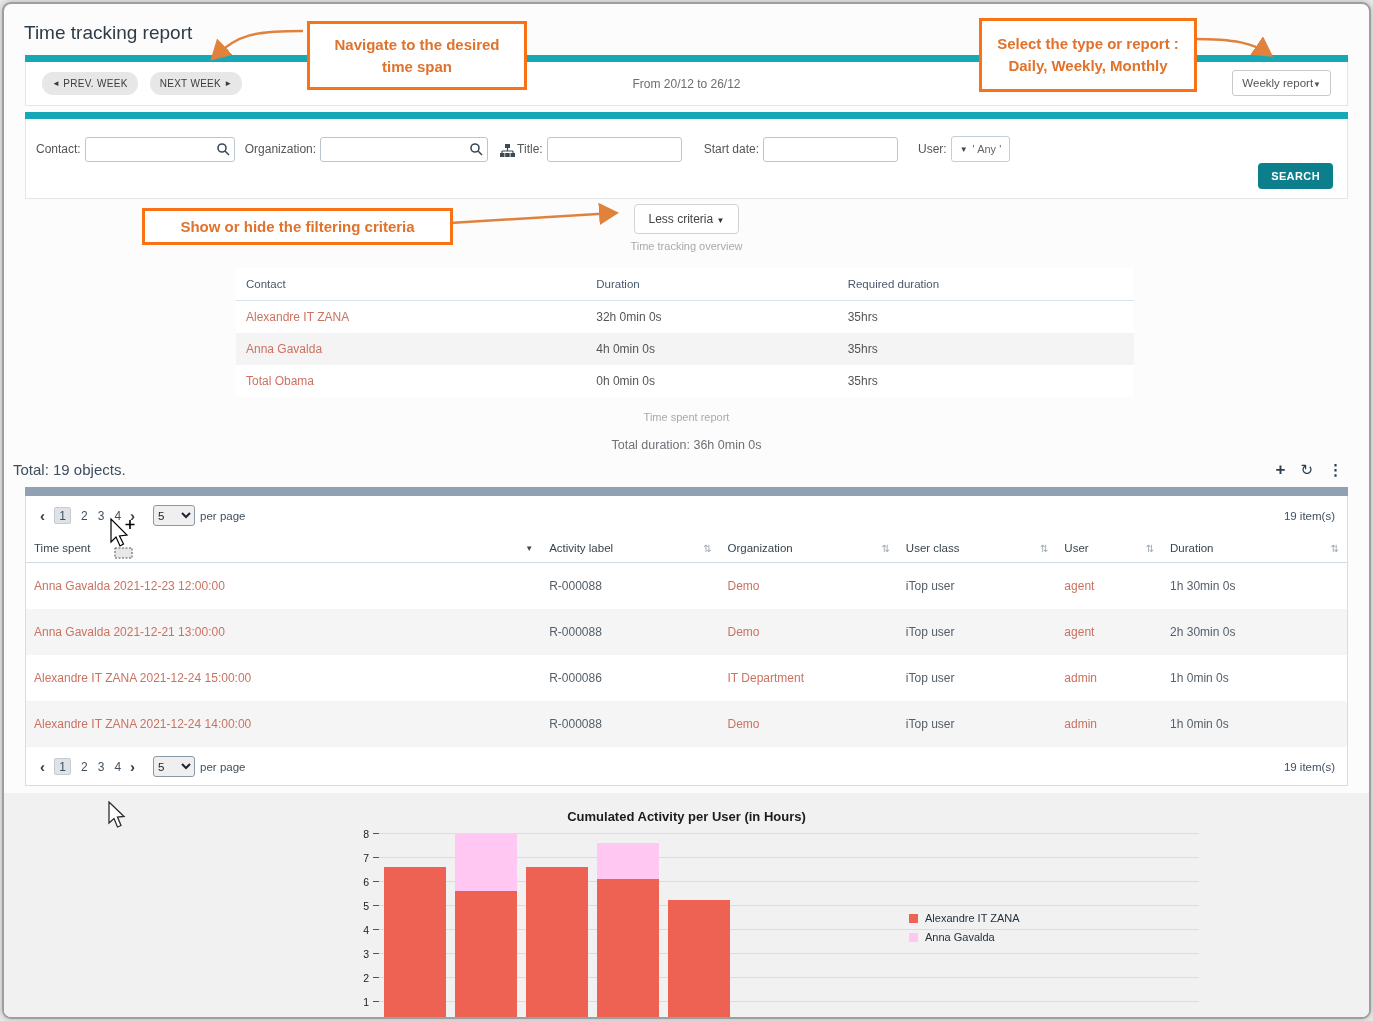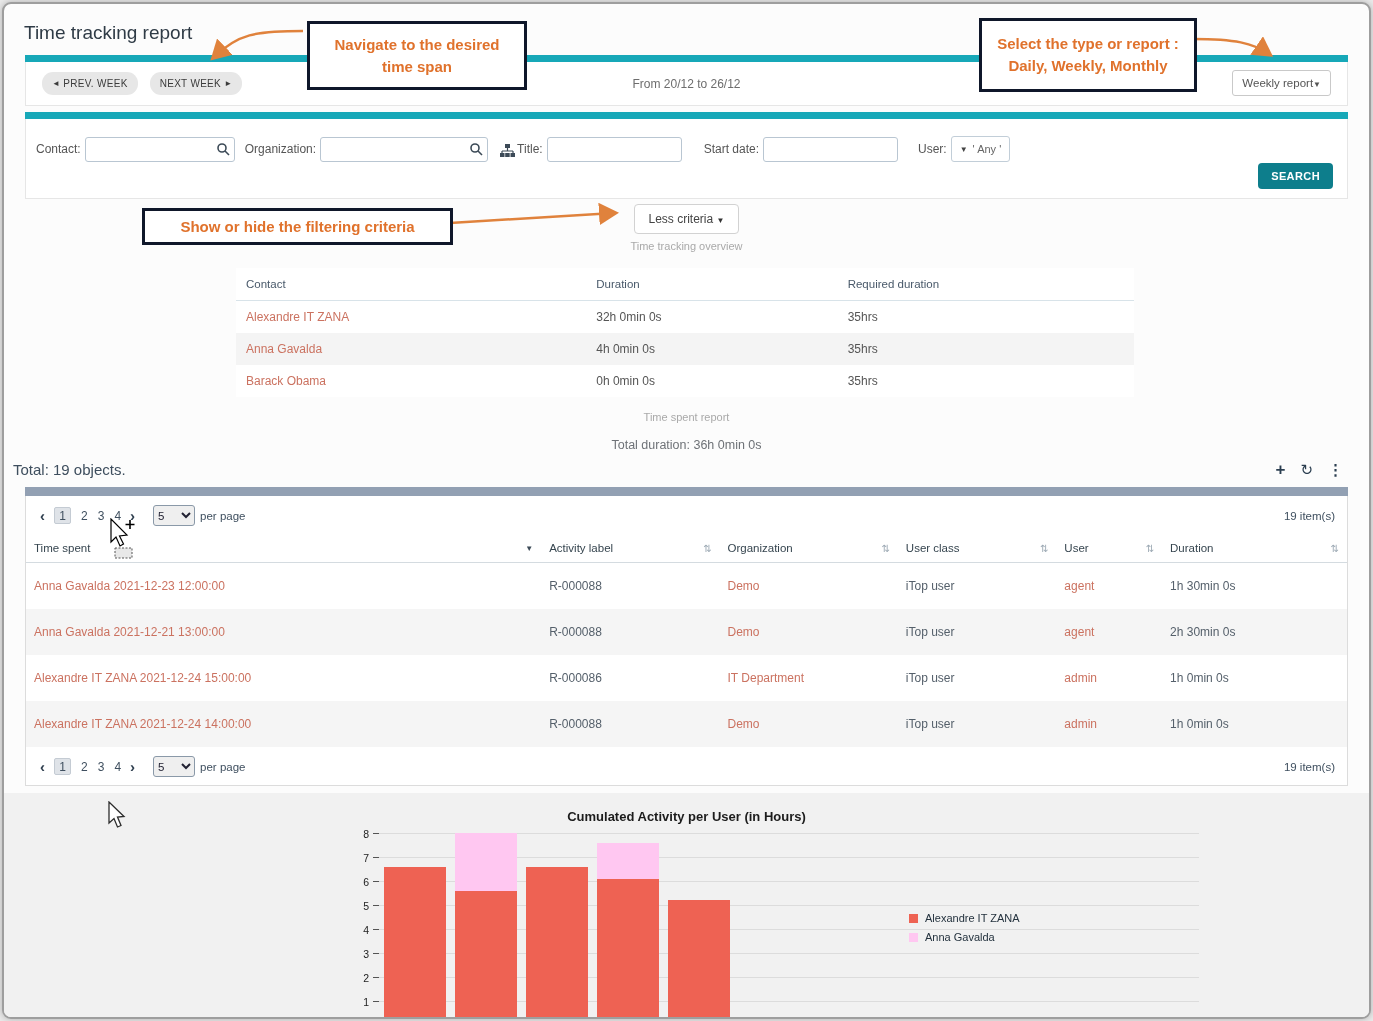--- a/index.html
+++ b/index.html
@@ -85,21 +85,21 @@
   .stack { width:62px; display:flex; flex-direction:column-reverse; }
   .seg { width:100%; }
   .chart-xrow { position:absolute; left:375px; bottom:4px; width:497px; display:flex; }
   .xcell { width:71px; display:flex; flex-direction:column; align-items:center; font-size:11px; color:#1e1e1e; }
   .xtick { width:1px; height:5px; background:#555; margin-bottom:3px; }
   .chart-legend { position:absolute; left:905px; top:84px; }
   .legend-item { display:flex; align-items:center; gap:7px; margin-bottom:7px; font-size:11px; color:#24323e; }
   .swatch { width:9px; height:9px; flex:0 0 auto; }
 
   
-  .callout { position:absolute; background:#fff; border:3px solid #0f172a; color:#e0722c; font-size:15px; font-weight:bold; text-align:center; display:flex; align-items:center; justify-content:center; padding:4px 10px; line-height:1.45; z-index:20; }
+  .callout { position:absolute; background:#fff; border:3px solid #f97316; color:#e0722c; font-size:15px; font-weight:bold; text-align:center; display:flex; align-items:center; justify-content:center; padding:4px 10px; line-height:1.45; z-index:20; }
   .overlay-svg { position:absolute; left:0; top:0; width:1373px; height:1021px; pointer-events:none; z-index:19; }
   .cursor-svg { position:absolute; z-index:30; pointer-events:none; }
 </style>
 </head>
 <body>
 
 <div class="frame">
 
   <div class="page-title">Time tracking report</div>
   <div class="tealbar"></div>
@@ -167,21 +167,21 @@
       <td><a class="lnk">Alexandre IT ZANA</a></td>
       <td>32h 0min 0s</td>
       <td>35hrs</td>
     </tr>
     <tr class="alt">
       <td><a class="lnk">Anna Gavalda</a></td>
       <td>4h 0min 0s</td>
       <td>35hrs</td>
     </tr>
     <tr>
-      <td><a class="lnk">Barack Obama</a></td>
+      <td><a class="lnk">Total Obama</a></td>
       <td>0h 0min 0s</td>
       <td>35hrs</td>
     </tr>
   </tbody>
     </table>
 
   <div class="caption" style="margin-top:14px">Time spent report</div>
   <div class="total-duration">Total duration: 36h 0min 0s</div>
 
   <div class="list-head">

